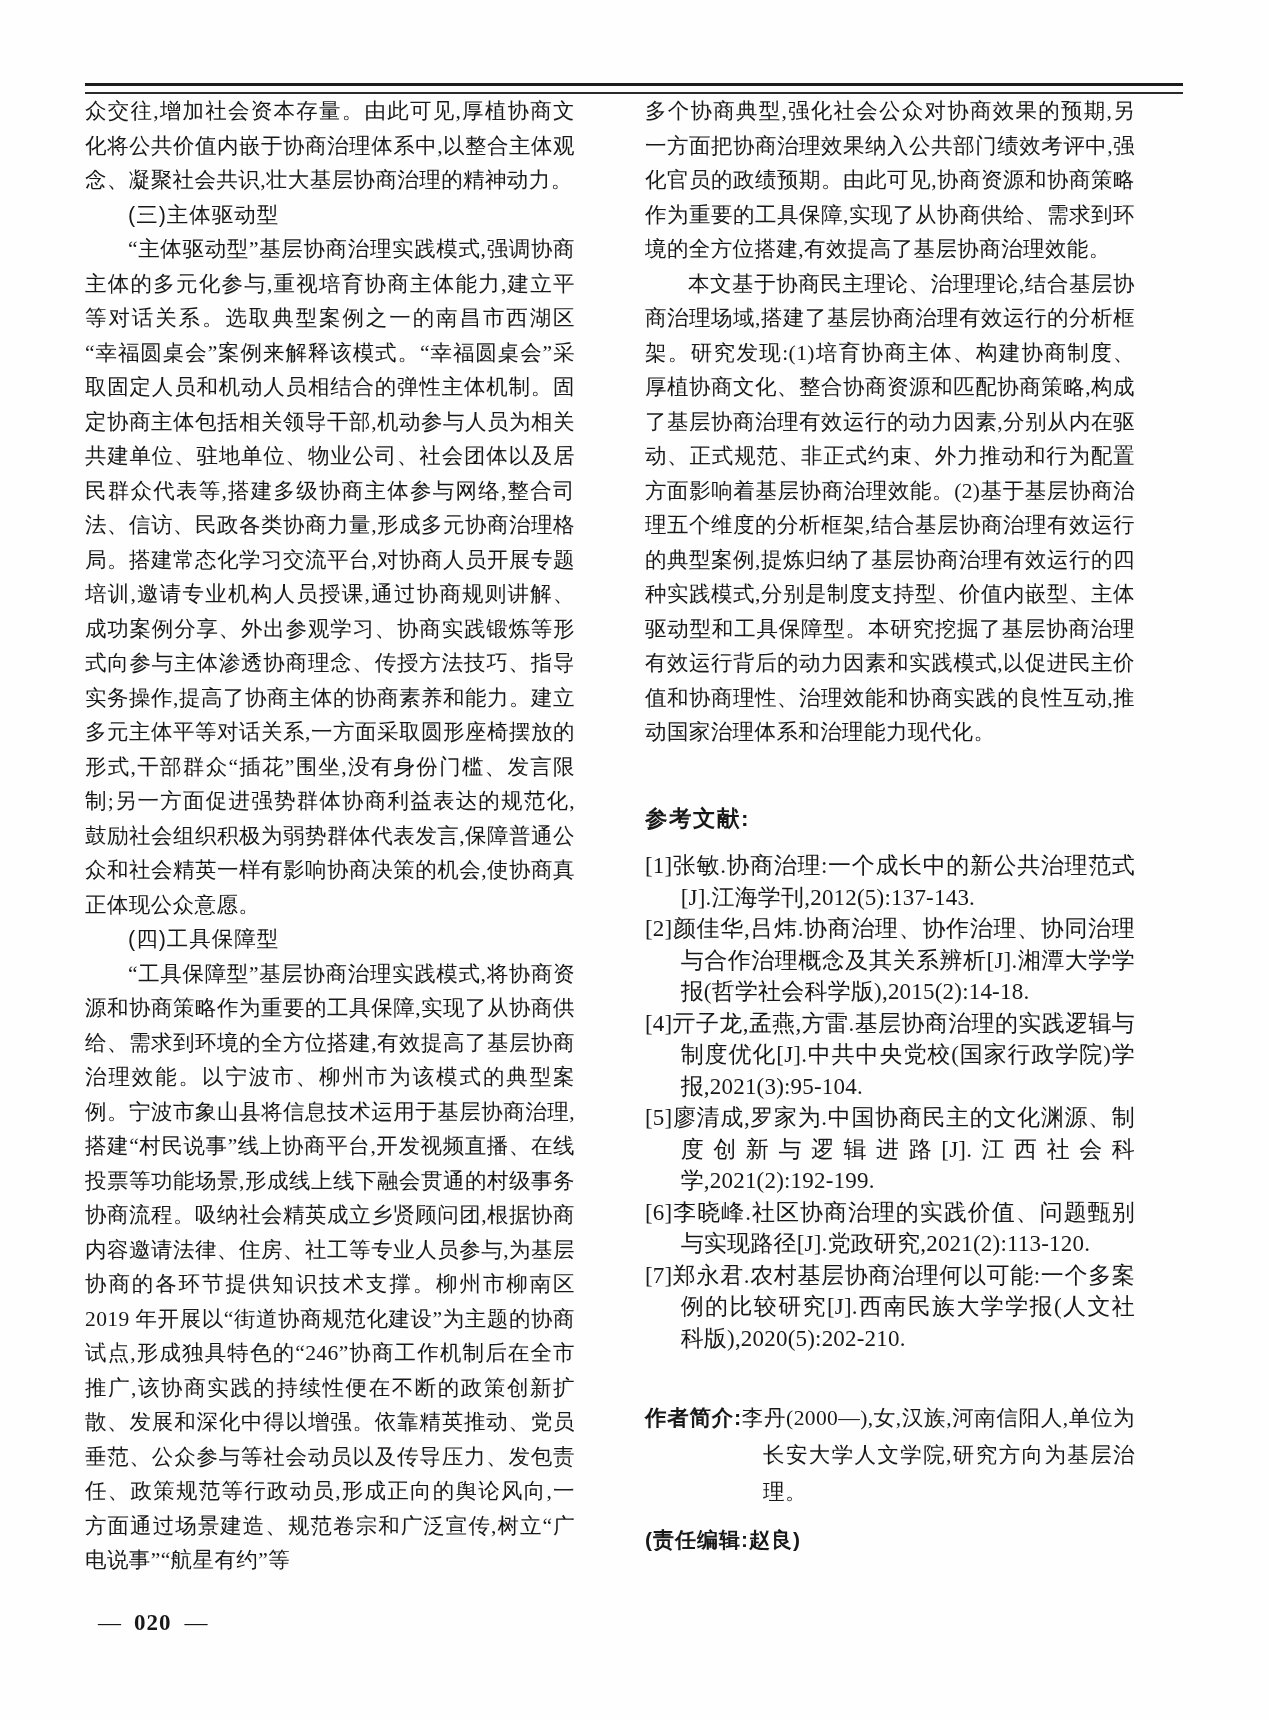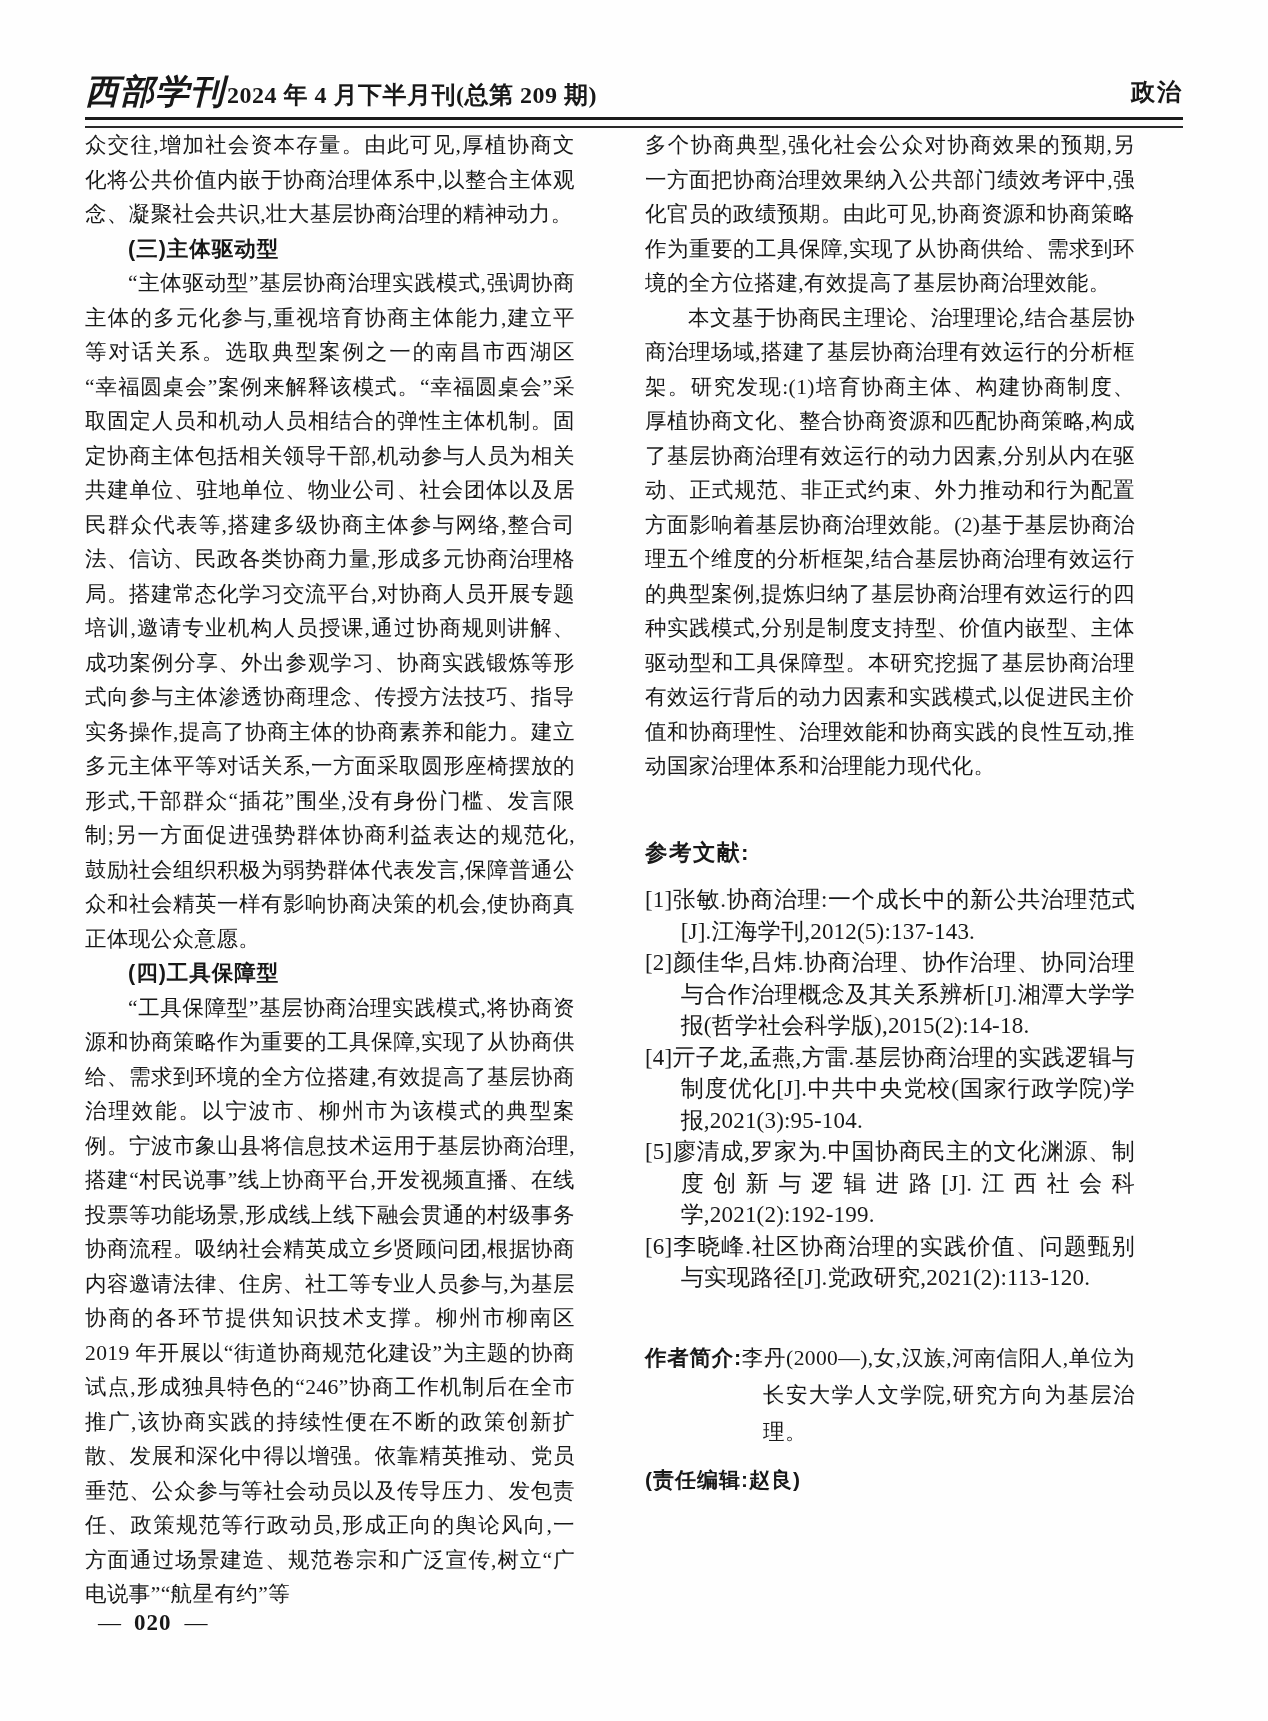--- a/index.html
+++ b/index.html
@@ -52,21 +52,21 @@
     font-size: 21.5px;
     line-height: 34.5px;
     text-align: justify;
     text-justify: inter-ideograph;
     letter-spacing: 0.4px;
   }
   .block { text-align: justify; }
   .block.paragraph { text-indent: 2em; }
   .block.continuation { text-indent: 0; }
   .block.heading {
-    font-weight: 700;
+    font-weight: 400;
     text-indent: 2em;
     font-family: "Liberation Sans", "DejaVu Sans", sans-serif;
     letter-spacing: 1px;
   }
   
   .refs-heading {
     font-family: Liberation Sans, sans-serif;
     font-weight: 700;
     font-size: 22.5px;
     letter-spacing: 1.5px;
@@ -114,25 +114,20 @@
     font-size: 23px;
   }
   .footer .dash { font-weight: 400; }
   .footer .pagenum { font-weight: 700; letter-spacing: 1px; }
 </style>
 </head>
 <body>
 
 <div class="page">
 
-  <div class="header">
-    <span class="logo">西部学刊</span>
-    <span class="issue-info">2024 年 4 月下半月刊(总第 209 期)</span>
-    <span class="section-label">政治</span>
-  </div>
 
   <div class="rule"></div>
 
   <div class="content">
 
     <div class="column">
         <div class="block continuation">众交往,增加社会资本存量。由此可见,厚植协商文化将公共价值内嵌于协商治理体系中,以整合主体观念、凝聚社会共识,壮大基层协商治理的精神动力。</div>
         <div class="block heading">(三)主体驱动型</div>
         <div class="block paragraph">“主体驱动型”基层协商治理实践模式,强调协商主体的多元化参与,重视培育协商主体能力,建立平等对话关系。选取典型案例之一的南昌市西湖区“幸福圆桌会”案例来解释该模式。“幸福圆桌会”采取固定人员和机动人员相结合的弹性主体机制。固定协商主体包括相关领导干部,机动参与人员为相关共建单位、驻地单位、物业公司、社会团体以及居民群众代表等,搭建多级协商主体参与网络,整合司法、信访、民政各类协商力量,形成多元协商治理格局。搭建常态化学习交流平台,对协商人员开展专题培训,邀请专业机构人员授课,通过协商规则讲解、成功案例分享、外出参观学习、协商实践锻炼等形式向参与主体渗透协商理念、传授方法技巧、指导实务操作,提高了协商主体的协商素养和能力。建立多元主体平等对话关系,一方面采取圆形座椅摆放的形式,干部群众“插花”围坐,没有身份门槛、发言限制;另一方面促进强势群体协商利益表达的规范化,鼓励社会组织积极为弱势群体代表发言,保障普通公众和社会精英一样有影响协商决策的机会,使协商真正体现公众意愿。</div>
         <div class="block heading">(四)工具保障型</div>
@@ -145,20 +140,21 @@
           <div class="block paragraph">本文基于协商民主理论、治理理论,结合基层协商治理场域,搭建了基层协商治理有效运行的分析框架。研究发现:(1)培育协商主体、构建协商制度、厚植协商文化、整合协商资源和匹配协商策略,构成了基层协商治理有效运行的动力因素,分别从内在驱动、正式规范、非正式约束、外力推动和行为配置方面影响着基层协商治理效能。(2)基于基层协商治理五个维度的分析框架,结合基层协商治理有效运行的典型案例,提炼归纳了基层协商治理有效运行的四种实践模式,分别是制度支持型、价值内嵌型、主体驱动型和工具保障型。本研究挖掘了基层协商治理有效运行背后的动力因素和实践模式,以促进民主价值和协商理性、治理效能和协商实践的良性互动,推动国家治理体系和治理能力现代化。</div>
         </div>
 
       <div class="refs-heading">参考文献:</div>
       <div>
           <div class="ref-item">[1]张敏.协商治理:一个成长中的新公共治理范式[J].江海学刊,2012(5):137-143.</div>
           <div class="ref-item">[2]颜佳华,吕炜.协商治理、协作治理、协同治理与合作治理概念及其关系辨析[J].湘潭大学学报(哲学社会科学版),2015(2):14-18.</div>
           <div class="ref-item">[4]亓子龙,孟燕,方雷.基层协商治理的实践逻辑与制度优化[J].中共中央党校(国家行政学院)学报,2021(3):95-104.</div>
           <div class="ref-item">[5]廖清成,罗家为.中国协商民主的文化渊源、制度创新与逻辑进路[J].江西社会科学,2021(2):192-199.</div>
           <div class="ref-item">[6]李晓峰.社区协商治理的实践价值、问题甄别与实现路径[J].党政研究,2021(2):113-120.</div>
+          <div class="ref-item">[7]郑永君.农村基层协商治理何以可能:一个多案例的比较研究[J].西南民族大学学报(人文社科版),2020(5):202-210.</div>
         </div>
 
       <div class="author">
         <span class="author-label">作者简介:</span><span>李丹(2000—),女,汉族,河南信阳人,单位为长安大学人文学院,研究方向为基层治理。</span>
       </div>
 
       <div class="editor">(责任编辑:赵良)</div>
     </div>
 
   </div>

